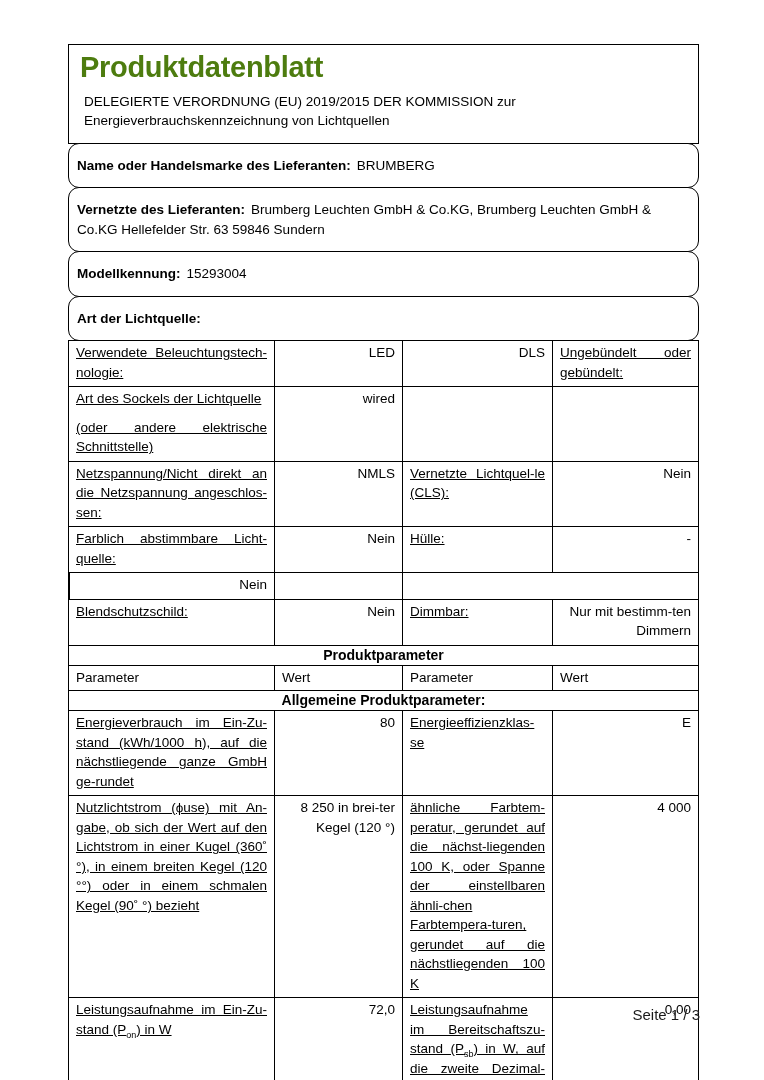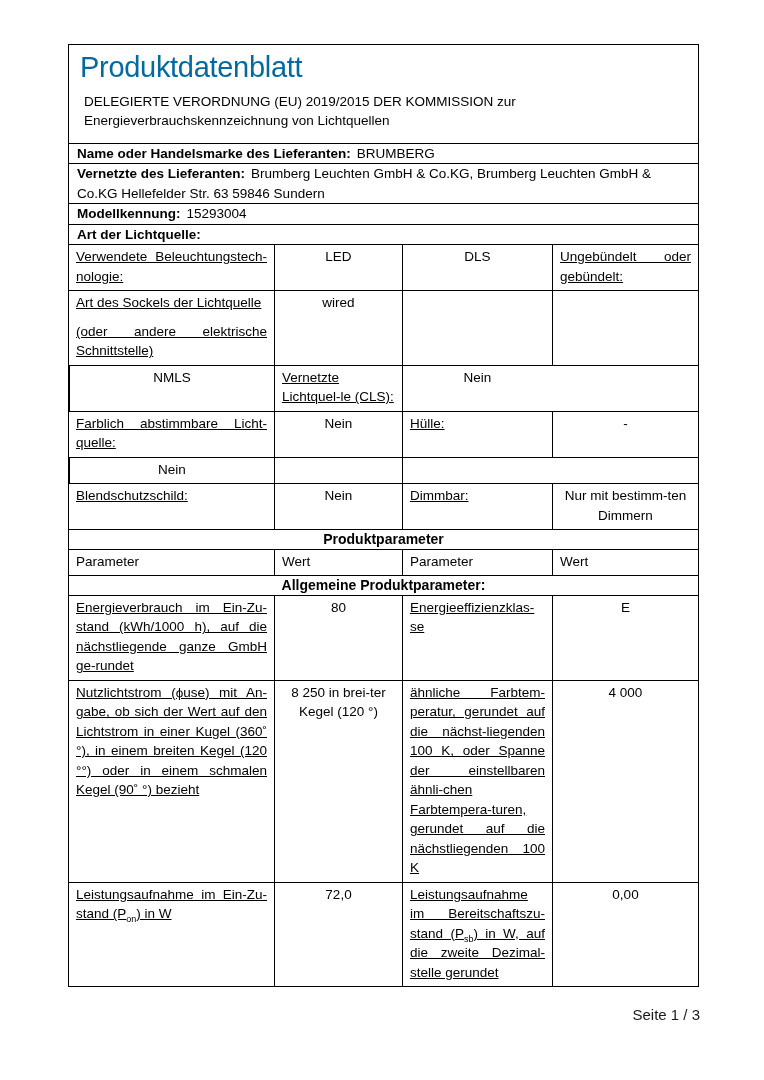--- a/index.html
+++ b/index.html
@@ -5,35 +5,35 @@
   html, body { margin:0; padding:0; }
   body {
     width:764px; height:1080px; background:#ffffff; color:#000;
     font-family:"Liberation Sans","DejaVu Sans",sans-serif;
     position:relative; overflow:hidden;
   }
   .doc { position:absolute; left:68px; top:45px; width:631px; }
   .box { border:1px solid #000; margin-top:-1px; box-sizing:border-box; background:#fff; }
   .header-box { padding:5px 11px 8px; }
   .title {
-    margin:0 0 7px 0; font-size:29px; font-weight:normal; letter-spacing:-0.3px;
-    color:#0369a1; line-height:1.2;
+    margin:0 0 7px 0; font-size:29px; font-weight:bold; letter-spacing:-0.3px;
+    color:#4d7c0f; line-height:1.2;
   }
   .subtitle { margin:4px; font-size:13.5px; line-height:19.5px; }
-  .inforow { padding:0 8px; font-size:13.5px; line-height:19.5px; }
+  .inforow { padding:12px 8px; font-size:13.5px; line-height:19.5px;border-radius:11px; }
   .lbl { font-weight:bold; }
   .val { margin-left:6px; }
   .grid4 { display:grid; grid-template-columns:205px 128px 150px 146px; }
   .cell {
     padding:2px 7px 4px; font-size:13.5px; line-height:19.5px;
     box-sizing:border-box; overflow:hidden;
   }
   .bl { border-left:1px solid #000; }
   .jt { text-align:justify;text-decoration:underline; }
-  .ctr { text-align:center; }
+  .ctr { text-align:right; }
   .band { font-weight:bold; text-align:center; font-size:14px; padding:1px 4px 2px; }
   .hdrcell { padding:2px 7px 3px; font-size:13.5px; line-height:19.5px; box-sizing:border-box; }
   .p2 { margin-top:9px; }
   sub { font-size:9px; line-height:0; }
   .footer { position:absolute; top:1006px; right:64px; font-size:15px; color:#1a1a1a; }
 </style>
 </head>
 <body>
 
 <div class="doc">
@@ -70,20 +70,21 @@
     <div class="cell jt">
       <div>Art des Sockels der Lichtquelle</div>
       <div class="p2">(oder andere elektrische Schnittstelle)</div>
     </div>
     <div class="cell ctr bl">wired</div>
     <div class="cell jt bl"></div>
     <div class="cell ctr bl"></div>
   </div>
 
   <div class="box grid4">
+    <div class="cell jt">Netzspannung/Nicht direkt an die Netzspannung angeschlos-sen:</div>
     <div class="cell ctr bl">NMLS</div>
     <div class="cell jt bl">Vernetzte Lichtquel-le (CLS):</div>
     <div class="cell ctr bl">Nein</div>
   </div>
 
   <div class="box grid4">
     <div class="cell jt">Farblich abstimmbare Licht-quelle:</div>
     <div class="cell ctr bl">Nein</div>
     <div class="cell jt bl">Hülle:</div>
     <div class="cell ctr bl">-</div>

